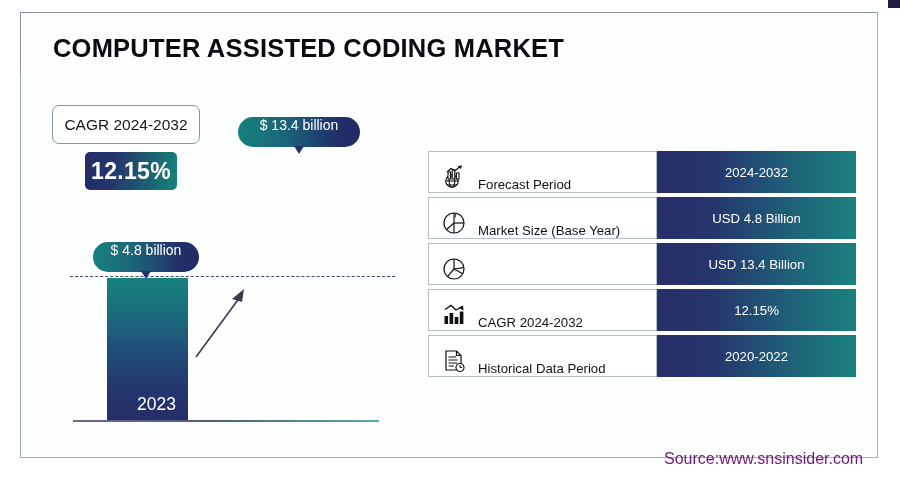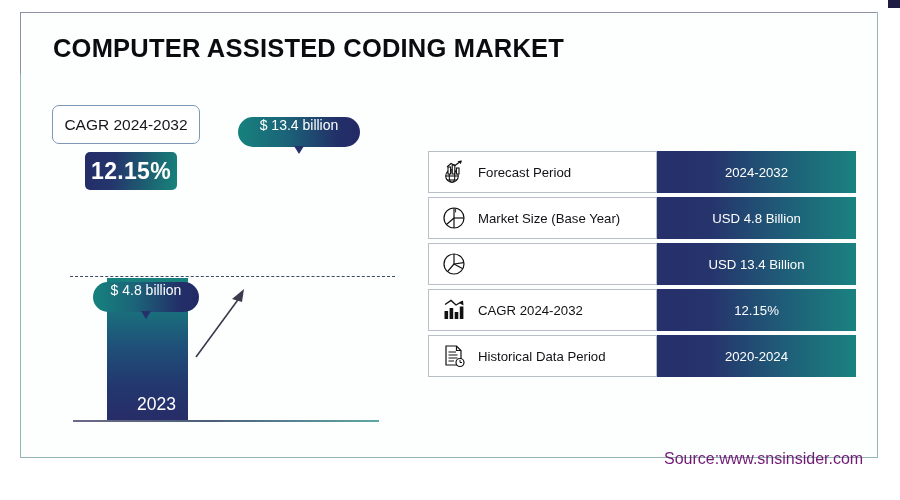--- a/index.html
+++ b/index.html
@@ -155,21 +155,21 @@
     content: "";
     position: absolute;
     bottom: -7px;
     left: 50%;
     margin-left: -5px;
     width: 0; height: 0;
     border-left: 5px solid transparent;
     border-right: 5px solid transparent;
     border-top: 8px solid #26306A;
   }
-  .pill-2023 { left: 93px; top: 242px; width: 106px; margin-top: 40px; }
+  .pill-2023 { left: 93px; top: 242px; width: 106px; }
   .pill-2032 { left: 238px; top: 117px; width: 122px; }
 
   
   .growth-arrow {
     position: absolute;
     left: 190px; top: 285px;
     width: 62px; height: 78px;
   }
 
   
@@ -184,21 +184,21 @@
     margin-bottom: 4px;
     display: flex;
     align-items: stretch;
   }
   .row-label {
     width: 229px;
     background: #ffffff;
     border: 1.2px solid #b9bfc6;
     box-sizing: border-box;
     display: flex;
-    align-items: center;
+    align-items: flex-end;
     padding-left: 10px;
   }
   .row-icon {
     width: 30px; height: 30px;
     flex: 0 0 30px;
     display: flex;
     align-items: center;
     justify-content: center;
     margin-right: 9px;
   }
@@ -362,20 +362,20 @@
             <line x1="7.5" y1="12" x2="16.5" y2="12" stroke-width="1"></line>
             <line x1="7.5" y1="15" x2="16.5" y2="15" stroke-width="1"></line>
             <line x1="7.5" y1="18" x2="13" y2="18" stroke-width="1"></line>
             <circle cx="19" cy="19.5" r="4" fill="#fff"></circle>
             <path d="M19 17 V19.5 H21" stroke-width="1"></path>
           </svg>
         </span>
         <span class="row-label-text">Historical Data Period</span>
       </div>
       <div class="row-value">
-        <span class="row-value-text">2020-2024</span>
+        <span class="row-value-text">2020-2022</span>
       </div>
     </div>
 
   </div>
 
   <div class="source">Source:www.snsinsider.com</div>
 </div>
 
 </body></html>

